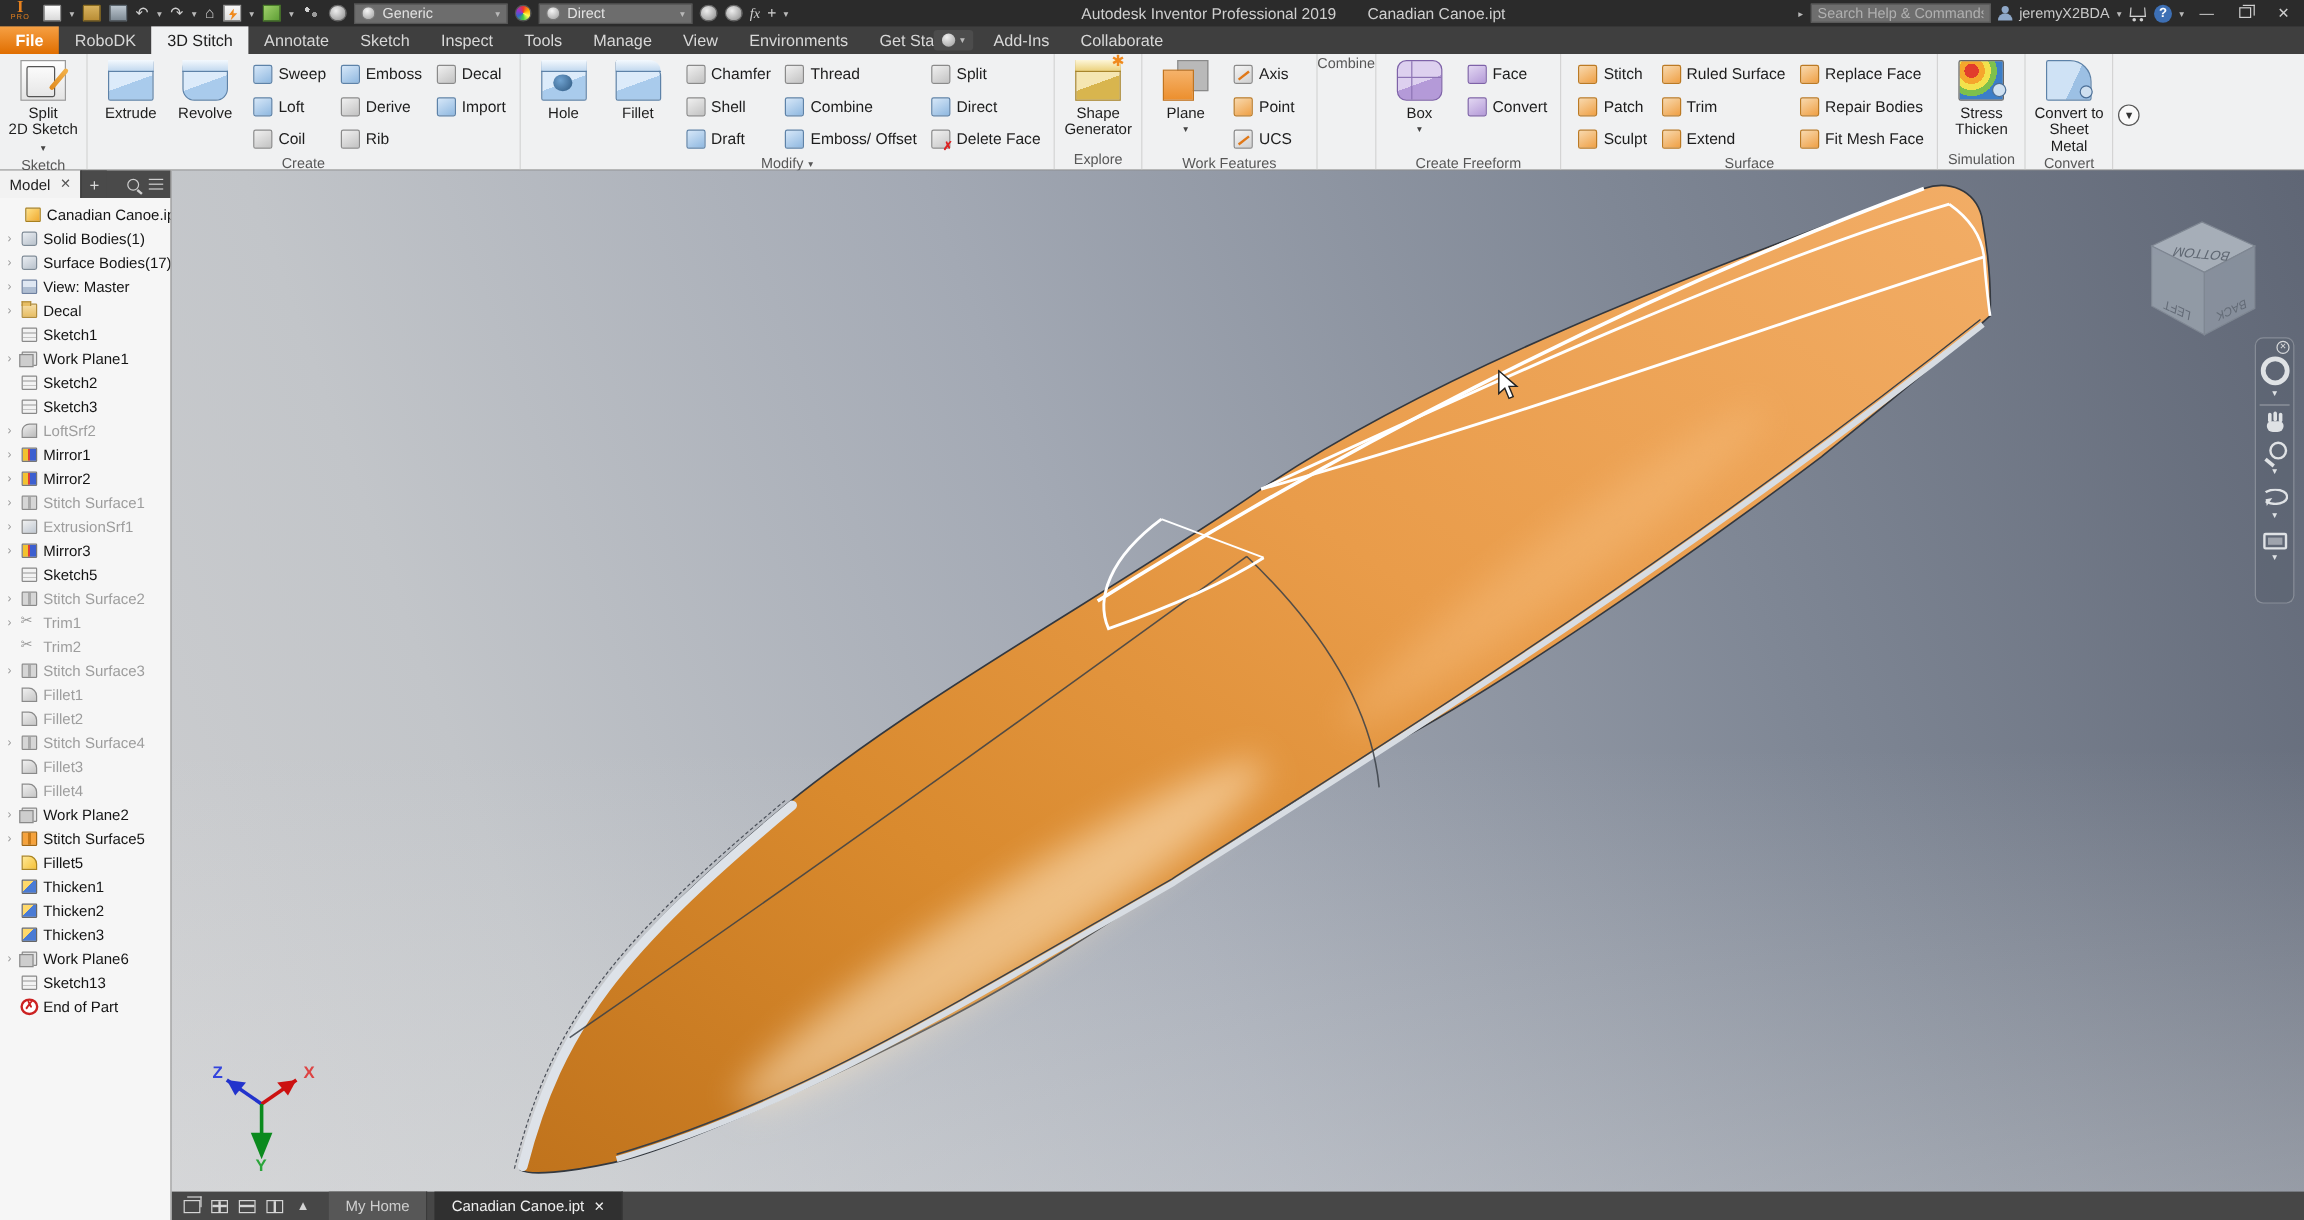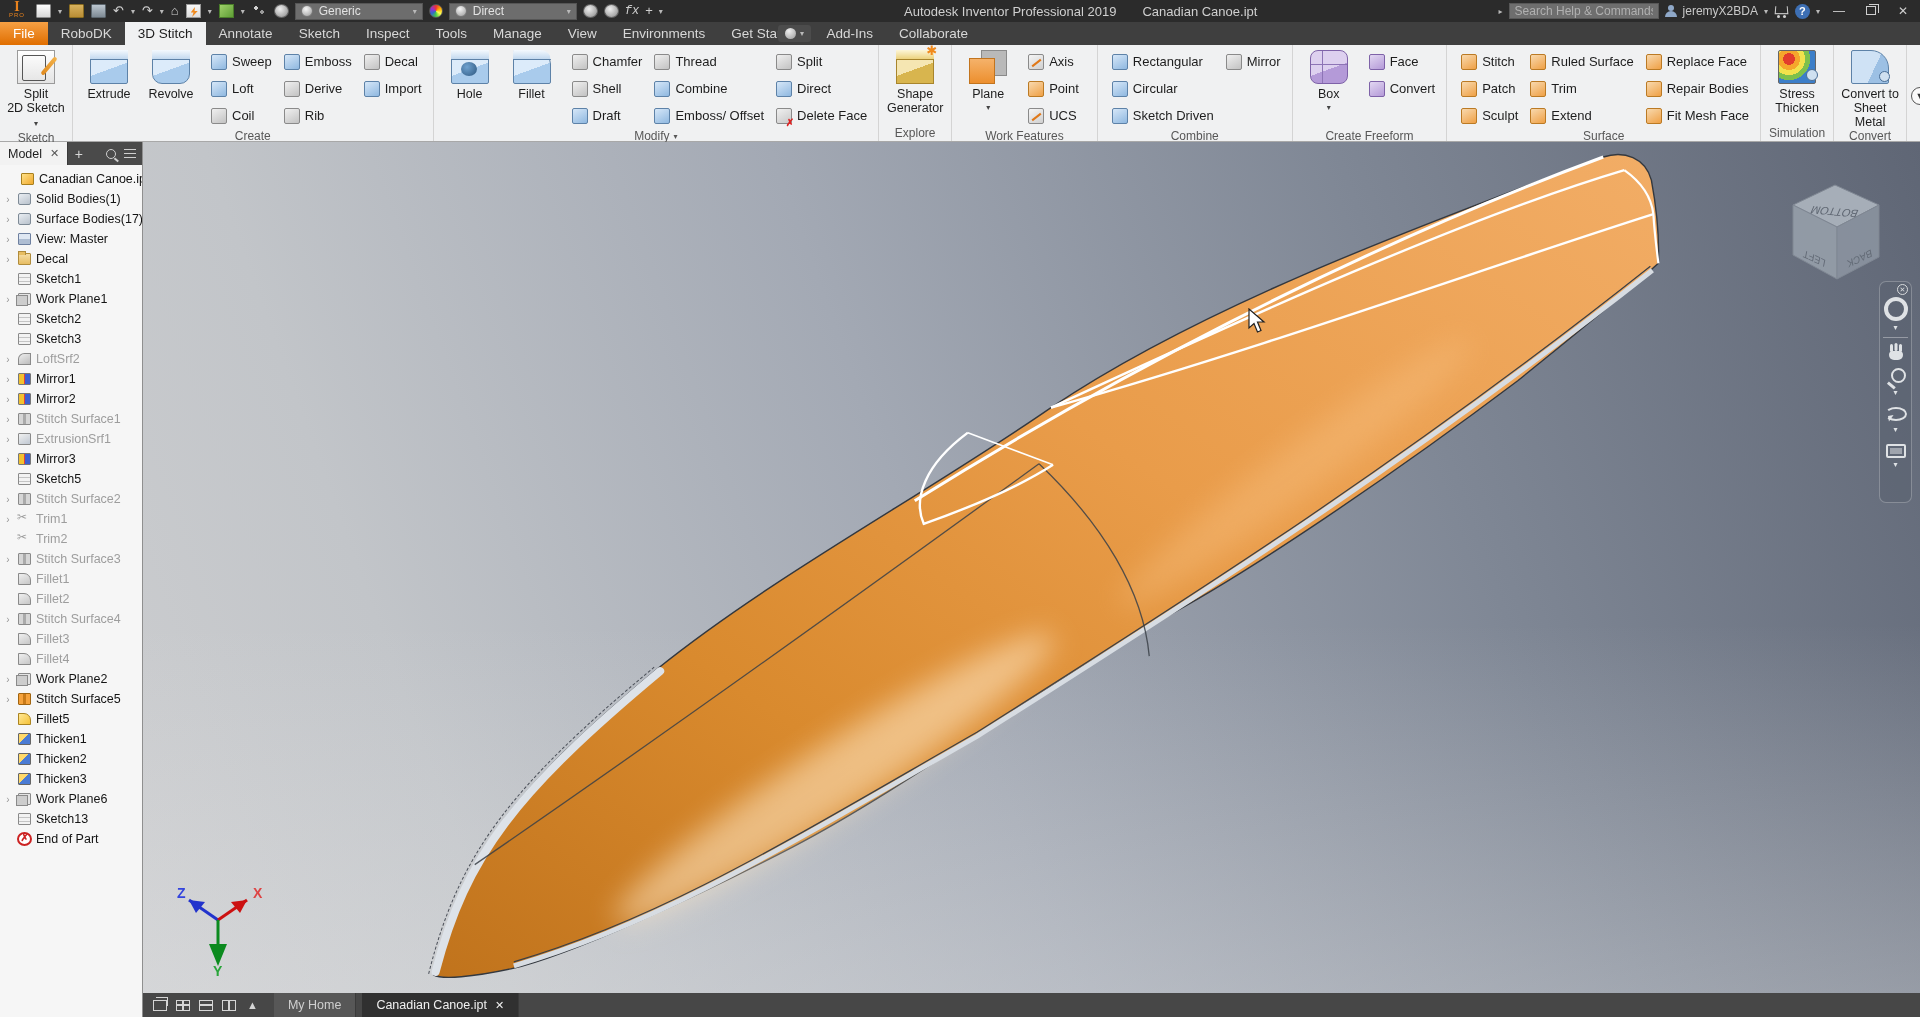--- a/index.html
+++ b/index.html
@@ -21,39 +21,39 @@
   .qicon.flash{background:linear-gradient(#f8f8f8,#ddd);border:1px solid #999}
   .qicon.flash::after{content:"";position:absolute;left:4px;top:2px;width:7px;height:10px;background:#f08a1e;clip-path:polygon(60% 0,0 55%,40% 55%,20% 100%,100% 40%,55% 40%)}
   .qicon.gcube{background:linear-gradient(135deg,#9fd06a,#5e9e35);border:1px solid #4a7d2a}
   .qicon.dots{background:radial-gradient(circle 2px at 4px 4px,#cfcfcf 2px,transparent 2px),radial-gradient(circle 2px at 10px 8px,#9a9a9a 2px,transparent 2px)}
   .qicon.sphere{border-radius:50%;background:radial-gradient(circle at 5px 4px,#eee,#888);border:1px solid #666}
   .caret{font-size:8px;color:#b9b9b9}
   .matbox{display:flex;align-items:center;gap:6px;background:#6d6d6d;border:1px solid #565656;height:17px;padding:0 5px;min-width:128px;color:#e2e2e2;font-size:12px}
   .matbox .sph{width:12px;height:12px;border-radius:50%;background:radial-gradient(circle at 4px 3px,#f5f5f5,#9a9a9a);border:1px solid #777}
   .matbox .spacer{flex:1}
   .cwheel{width:14px;height:14px;border-radius:50%;background:conic-gradient(#e33,#fa0,#ff5,#4c4,#36c,#93c,#e33);border:1px solid #555}
-  .fx{font-style:italic;color:#cfcfcf;font-size:12px;font-family:Liberation Mono, monospace}
+  .fx{font-style:italic;color:#cfcfcf;font-size:12px;font-family:Liberation Serif, serif}
   .title-center{flex:1;display:flex;justify-content:center;gap:26px;color:#cfcfcf;font-size:13px;white-space:nowrap}
   .searchbox{background:#6e6e6e;border:1px solid #585858;color:#b9b9b9;font-size:12px;height:16px;width:150px;padding:0 5px}
   .searchbox::placeholder{color:#b0b0b0}
   .person{width:12px;height:12px;position:relative}
   .person::before{content:"";position:absolute;left:3px;top:0;width:6px;height:6px;border-radius:50%;background:#8fa8c8}
   .person::after{content:"";position:absolute;left:0;top:6px;width:12px;height:6px;border-radius:6px 6px 0 0;background:#8fa8c8}
   .cart{width:15px;height:12px;position:relative}
   .cart::before{content:"";position:absolute;left:1px;top:1px;width:11px;height:7px;border:1.5px solid #cfcfcf;border-top:none;transform:perspective(10px) rotateX(8deg)}
   .cart::after{content:"";position:absolute;left:3px;bottom:-1px;width:3px;height:3px;border-radius:50%;box-shadow:6px 0 0 #cfcfcf;background:#cfcfcf}
   .helpq{width:15px;height:15px;border-radius:50%;background:#3d6fb4;color:#fff;font-size:11px;font-weight:bold;text-align:center;line-height:15px}
   .winbtn{width:26px;text-align:center;color:#cfcfcf;font-size:12px}
   .restore{width:10px;height:9px;border:1px solid #cfcfcf;position:relative;display:inline-block}
   .restore::before{content:"";position:absolute;left:2px;top:-3px;width:9px;height:8px;border:1px solid #cfcfcf;border-bottom:none;border-left:none}
 
   
   .tabrow{position:absolute;top:22px;left:0;right:0;height:23px;background:#3f3f3f;display:flex;align-items:stretch;font-size:13.5px}
   .rtab{display:flex;align-items:center;padding:0 13px;color:#d8d8d8;white-space:nowrap}
-  .rtab[data-kind="file"]{background:linear-gradient(#f6a044,#e06e00);color:#fff;font-weight:normal}
+  .rtab[data-kind="file"]{background:linear-gradient(#f6a044,#e06e00);color:#fff;font-weight:bold}
   .rtab[data-active="true"]{background:#f0f1f2;color:#1d1d1d}
   .ribbon-toggle{display:flex;align-items:center;gap:4px;margin-left:10px;background:#4c4c4c;border-radius:3px;padding:0 7px;height:17px;align-self:center}
   .ribbon-toggle .dot{width:11px;height:11px;border-radius:50%;background:radial-gradient(circle at 4px 3px,#efefef,#9a9a9a)}
 
   
   .ribbon{position:absolute;top:45px;left:0;right:0;height:97px;background:#f0f1f2;border-bottom:1px solid #a8a8a8;display:flex;color:#1d1d1d}
   .panel{display:flex;flex-direction:column;border-right:1px solid #d4d4d4}
   .panel-body{flex:1;display:flex;align-items:flex-start;padding:3px 5px 0 5px}
   .panel-label{height:16px;display:flex;align-items:center;justify-content:center;gap:4px;font-size:12px;color:#575757}
   .panel-label .caret{color:#575757}
@@ -478,44 +478,20 @@
               <span class="caret"></span>
             </span>
           </div>
       </div>
       <div class="panel-label">
           <span>Work Features</span>
         </div>
     </div>
 
     <div class="panel">
-      <div class="panel-body">
-        <div class="smallgrid">
-
-            <span class="smallbtn">
-              <span class="ic" data-tint="blue"></span>
-              <span>Rectangular</span>
-            </span>
-
-            <span class="smallbtn">
-              <span class="ic" data-tint="blue"></span>
-              <span>Circular</span>
-            </span>
-
-            <span class="smallbtn">
-              <span class="ic" data-tint="blue"></span>
-              <span>Sketch Driven</span>
-            </span>
-
-            <span class="smallbtn">
-              <span class="ic" data-tint="gray"></span>
-              <span>Mirror</span>
-            </span>
-          </div>
-      </div>
       <div class="panel-label">
           <span>Combine</span>
         </div>
     </div>
 
     <div class="panel">
       <div class="panel-body">
         <div class="bigbtn">
           <span class="bic b-box"></span>
           <span>Box</span>

